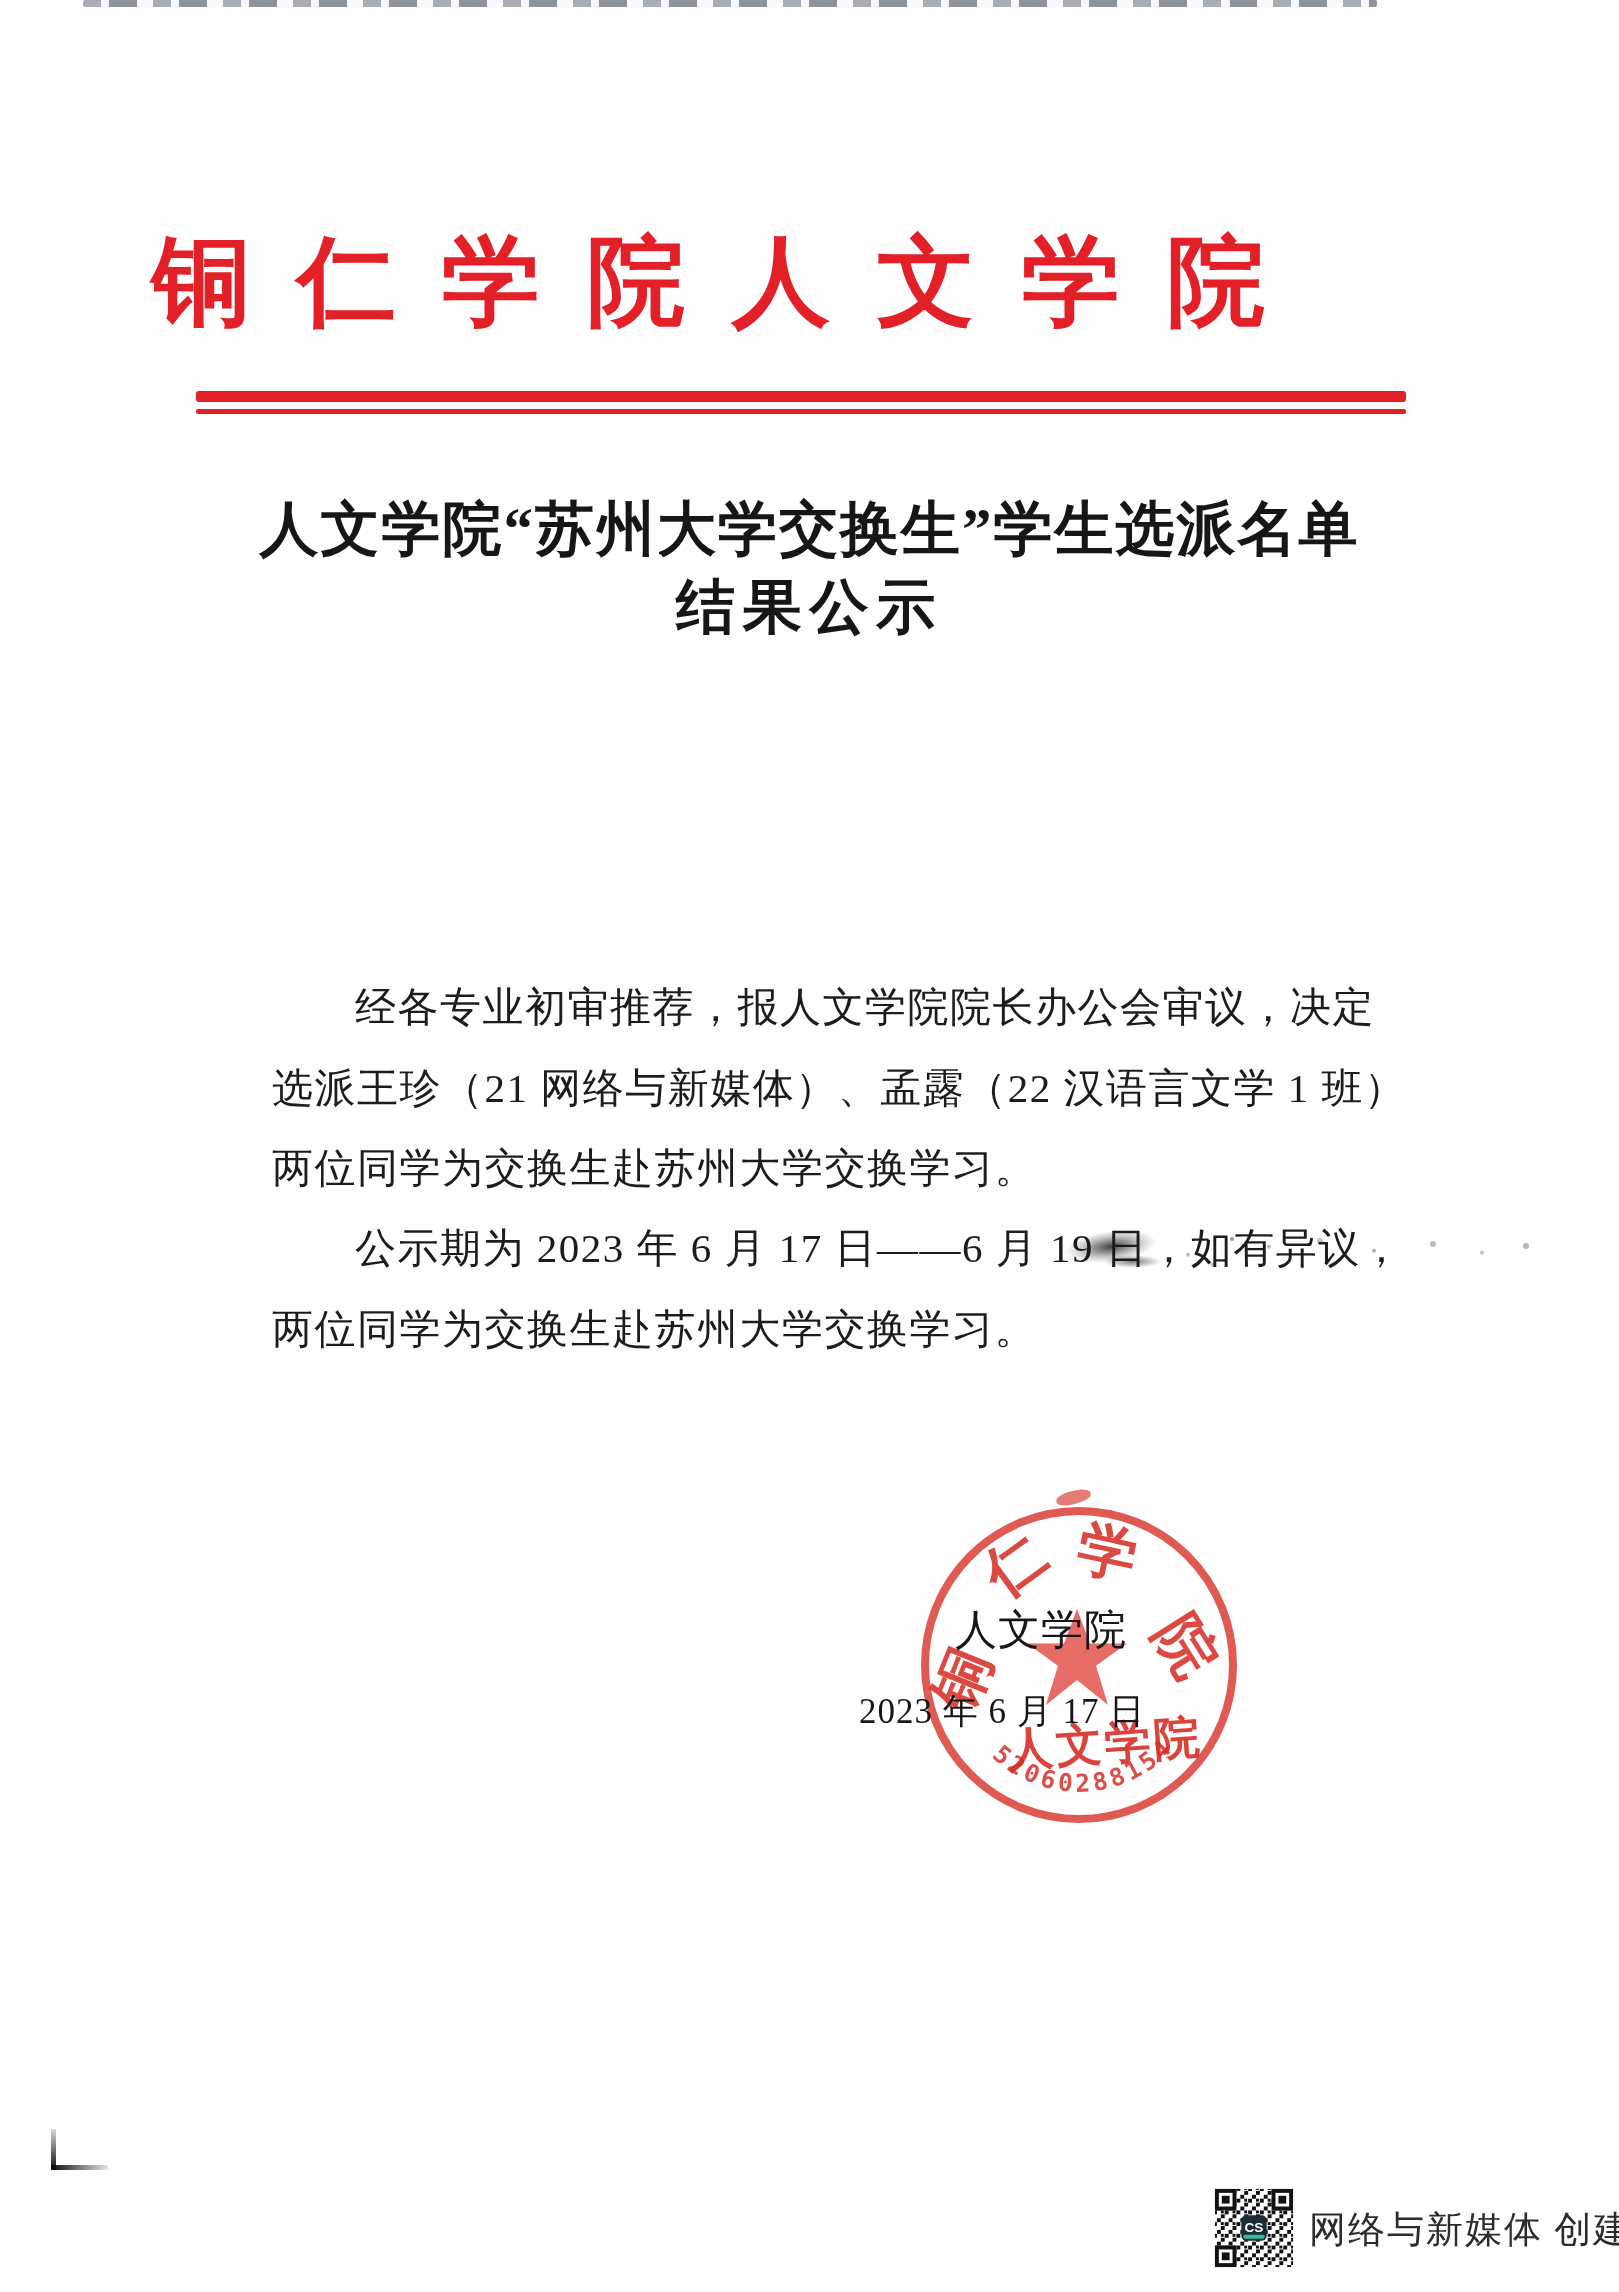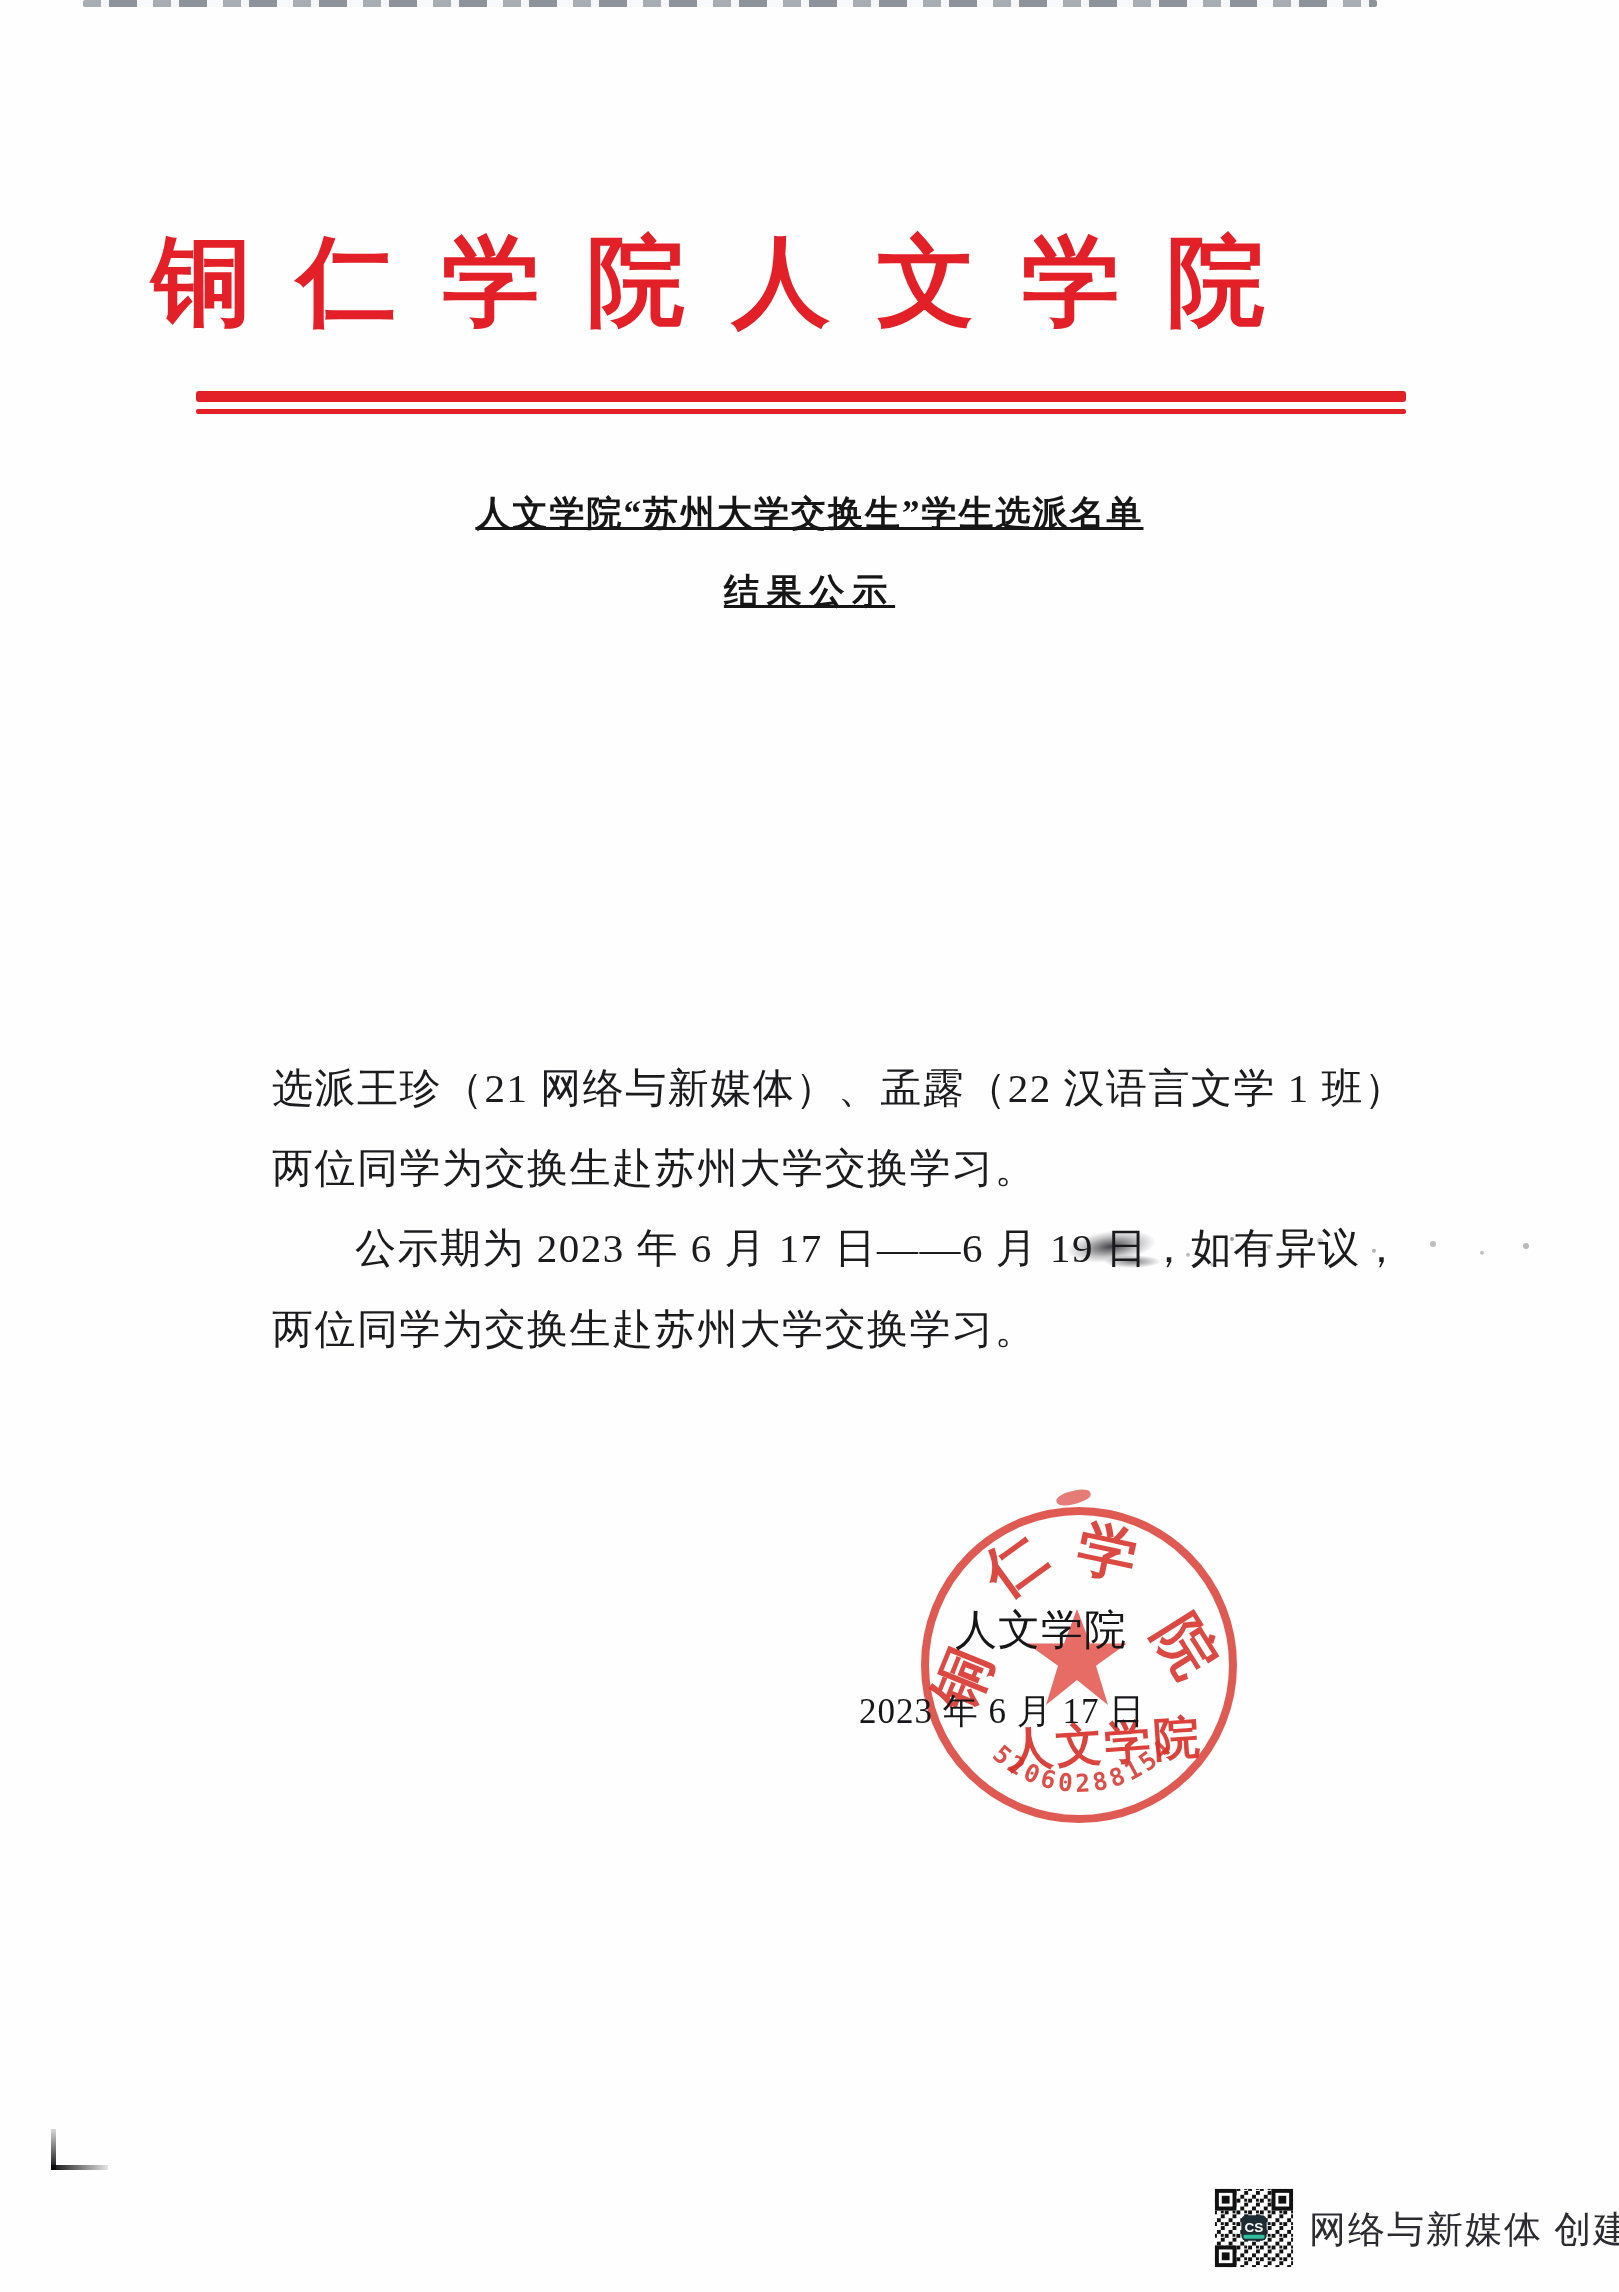--- a/index.html
+++ b/index.html
@@ -23,21 +23,21 @@
   .letterhead {
     position:absolute; top:229px; left:152px; white-space:nowrap;
     font-size:98px; font-weight:bold; letter-spacing:47px;
     color:#e32028; line-height:1.1;
   }
   .rule-thick { position:absolute; left:196px; top:391px; width:1210px; height:10.8px; background:#e32028; border-radius:2.9px; }
   .rule-thin  { position:absolute; left:196px; top:409px; width:1210px; height:4.9px;  background:#e32028; border-radius:2px; }
   
   .doc-title {
     position:absolute; left:50%; transform:translateX(-50%);
-    white-space:nowrap; font-weight:bold; font-size:35px; color:#161617;text-decoration:underline;
+    white-space:nowrap; font-weight:bold; font-size:59px; color:#161617;
   }
   .doc-title.l1 { top:490px; letter-spacing:2px; }
   .doc-title.l2 { top:568px; letter-spacing:7.8px; }
   
   .body-line {
     position:absolute; white-space:nowrap;
     font-size:41px; letter-spacing:1.5px; color:#1c1c1e;
   }
   .m   { left:272px; }   
   .ind { left:355px; }   
@@ -114,20 +114,21 @@
 
   <div class="scan-edge"></div>
 
   <div class="letterhead">铜仁学院人文学院</div>
   <div class="rule-thick"></div>
   <div class="rule-thin"></div>
 
   <div class="doc-title l1">人文学院“苏州大学交换生”学生选派名单</div>
   <div class="doc-title l2">结果公示</div>
 
+  <div class="body-line ind" style="top:980px">经各专业初审推荐，报人文学院院长办公会审议，决定</div>
   <div class="body-line m" style="top:1061px">选派王珍（21 网络与新媒体）、孟露（22 汉语言文学 1 班）</div>
   <div class="body-line m" style="top:1141px">两位同学为交换生赴苏州大学交换学习。</div>
   <div class="body-line ind" style="top:1221px">公示期为 2023 年 6 月 17 日——6 月 19 日，如有异议，</div>
   <div class="body-line m" style="top:1302px">两位同学为交换生赴苏州大学交换学习。</div>
 
   <div class="smudge-a"></div>
   <div class="smudge-b"></div>
   <div class="speckles"></div>
 
   <div class="stamp">

